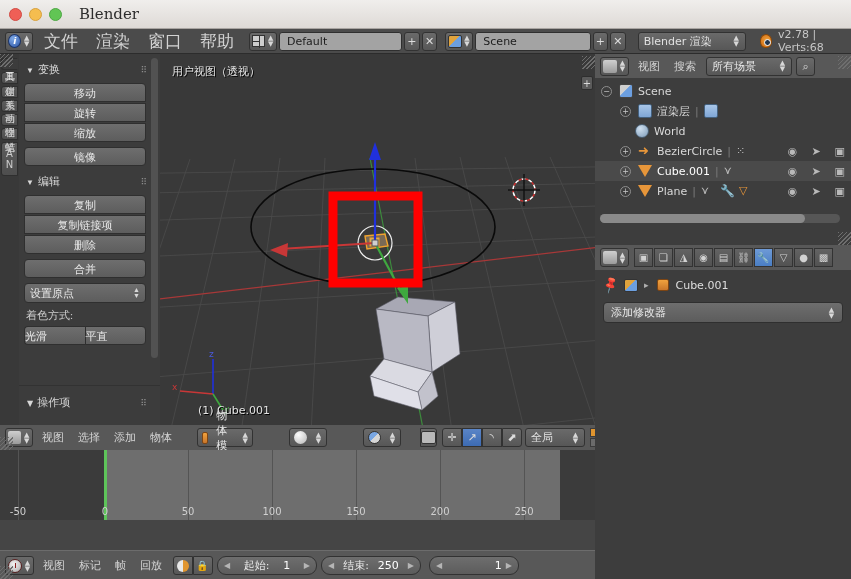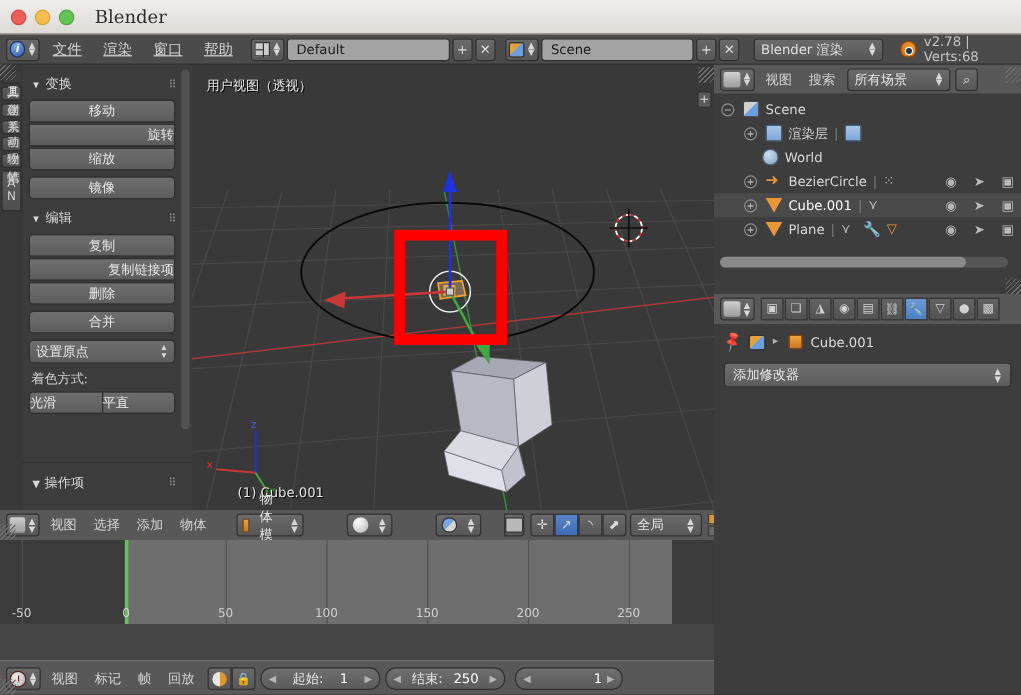--- a/index.html
+++ b/index.html
@@ -30,21 +30,21 @@
     font-family: "DejaVu Serif", "Liberation Serif", serif;
   }
 
   
   .menubar {
     position: absolute; left: 0; top: 29px; width: 851px; height: 25px;
     background: #4b4b4b;
     border-bottom: 1px solid #2c2c2c;
     display: flex; align-items: center; padding: 0 3px;
   }
-  .mb-item { color: #d2d2d2; font-size: 12px; padding: 4px 9px; line-height: 22px; white-space: nowrap; text-decoration: underline; }
+  .mb-item { color: #d2d2d2; font-size: 17px; padding: 4px 9px; line-height: 22px; white-space: nowrap; }
   .mb-icon-btn {
     height: 19px; min-width: 28px; background: linear-gradient(#6a6a6a,#575757);
     border: 1px solid #323232; border-radius: 3px; margin: 0 2px;
     display: flex; align-items: center; justify-content: center; gap: 2px; padding: 0 2px;
   }
   .editor-icon {
     width: 14px; height: 13px; border-radius: 2px;
     background: linear-gradient(#cfcfcf,#9b9b9b); position: relative;
   }
   .info-icon {
@@ -119,21 +119,21 @@
     justify-content: space-between; margin: 3px 0 6px 2px;
   }
   .sect-title .tri { margin-right: 4px; font-size: 8px; }
   .grip { color: #8d8d8d; font-size: 9px; letter-spacing: 1px; margin-right: 6px; }
   .tbtn {
     display: block; width: 122px; height: 19px; line-height: 18px;
     background: linear-gradient(#6e6e6e,#5d5d5d); border: 1px solid #2f2f2f;
     color: #e8e8e8; font-size: 11px; text-align: center; margin-bottom: 1px;
   }
   .tbtn.top { border-radius: 4px 4px 0 0; }
-  .tbtn.mid { border-radius: 0; text-align: right; }
+  .tbtn.mid { border-radius: 0; }
   .tbtn.bot { border-radius: 0 0 4px 4px; margin-bottom: 5px; }
   .tbtn.solo { border-radius: 4px; margin-bottom: 5px; }
   .tdd {
     width: 122px; height: 20px; background: linear-gradient(#6e6e6e,#5d5d5d);
     border: 1px solid #2f2f2f; border-radius: 4px; color: #e8e8e8; font-size: 11px;
     display: flex; align-items: center; justify-content: space-between; padding: 0 5px; margin-bottom: 5px;
   }
   .lbl { color: #cfcfcf; font-size: 11px; margin: 2px 0 3px 2px; }
   .halfrow { display: flex; width: 122px; }
   .hbtn {

